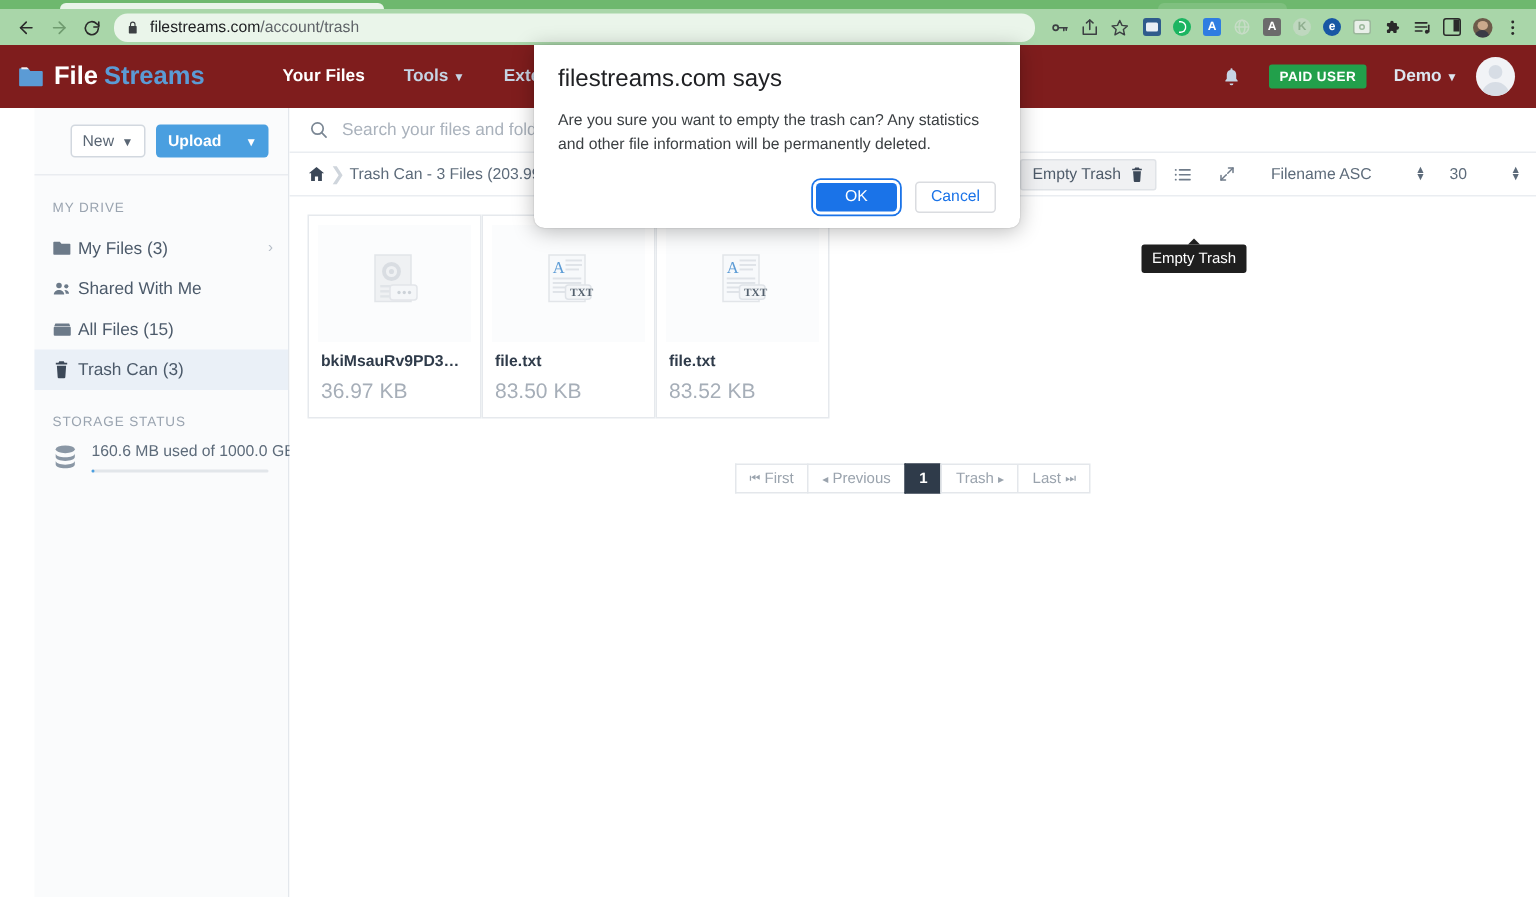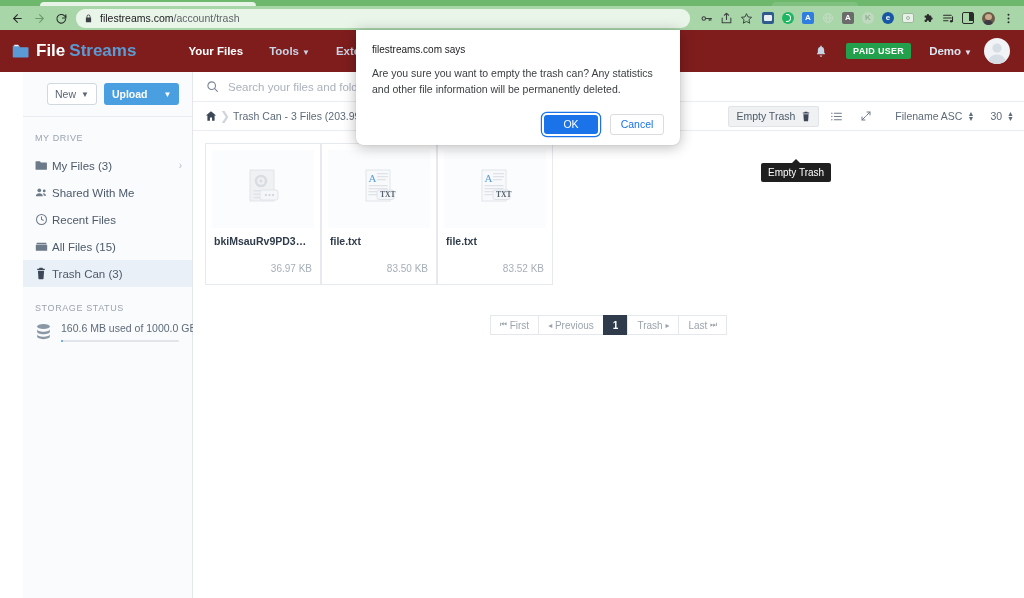--- a/index.html
+++ b/index.html
@@ -267,20 +267,21 @@
     display: flex; align-items: center; justify-content: center;
     color: #6f7b89;
     margin-left: 4px;
   }
   .tool-ico-btn svg { display: block; }
   .stepper {
     display: flex; align-items: center;
     font-size: 10.5px; color: #5d6b7a;
     margin-left: 16px;
     white-space: nowrap;
+    gap: 24px;
   }
   .stepper .arrows {
     display: flex; flex-direction: column;
     margin-left: 5px; line-height: 5px;
     color: #5d6b7a; font-size: 7px;
   }
 
   #tooltip-empty-trash {
     position: absolute;
     left: 761px; top: 133px;
@@ -321,21 +322,21 @@
   }
   .file-meta { padding: 7px 8px 10px 8px; }
   .file-name {
     font-size: 10.5px;
     font-weight: bold;
     color: #2f3b4a;
     white-space: nowrap;
     overflow: hidden;
     text-overflow: ellipsis;
   }
-  .file-size { font-size: 10px; color: #a6aeb8; margin-top: 16px; text-align: right; }
+  .file-size { font-size: 14px; color: #a6aeb8; margin-top: 5px; }
 
   
   #pagination {
     display: flex;
     justify-content: center;
     margin-top: 30px;
   }
   #pagination .pg {
     height: 20px;
     border: 1px solid #e4e7eb;
@@ -361,21 +362,21 @@
     position: absolute;
     left: 356px; top: 0px;
     width: 324px;
     background: #fff;
     border-radius: 0 0 7px 7px;
     box-shadow: 0 2px 14px rgba(0,0,0,.28), 0 0 1px rgba(0,0,0,.25);
     z-index: 60;
     padding: 14px 16px 10px 16px;
   }
   #dlg-title {
-    font-size: 10px;
+    font-size: 16px;
     color: #202124;
     margin-bottom: 11px;
   }
   #dlg-message {
     font-size: 10.5px;
     color: #3c4043;
     line-height: 1.52;
     margin-bottom: 16px;
   }
   #dlg-buttons { display: flex; justify-content: flex-end; align-items: center; }
@@ -602,29 +603,20 @@
           <svg width="13" height="11" viewBox="0 0 24 20" fill="#6c7a89">
               <circle cx="8" cy="6" r="3.4"></circle>
               <circle cx="17" cy="7" r="2.6"></circle>
               <path d="M1.6 17c0-3.4 2.9-5.6 6.4-5.6s6.4 2.2 6.4 5.6z"></path>
               <path d="M15 11.6c3 0 5.4 1.9 5.4 4.6h-4.1c0-1.8-.6-3.4-1.8-4.6z"></path>
             </svg>
         </span>
         <span class="sb-label">Shared With Me</span>
       </div>
 
-      <div class="sb-item">
-        <span class="sb-ico">
-          <svg width="13" height="13" viewBox="0 0 24 24" fill="none" stroke="#6c7a89" stroke-width="1.9">
-              <circle cx="12" cy="12" r="9.2"></circle>
-              <polyline points="12 6.5 12 12 16 14"></polyline>
-            </svg>
-        </span>
-        <span class="sb-label">Recent Files</span>
-      </div>
 
       <div class="sb-item">
         <span class="sb-ico">
           <svg width="13" height="11" viewBox="0 0 24 20" fill="#6c7a89">
               <rect x="1.5" y="7" width="21" height="11" rx="1.3"></rect>
               <path d="M3.5 3h17l1.4 3.4H2.1z"></path>
             </svg>
         </span>
         <span class="sb-label">All Files (15)</span>
       </div>

